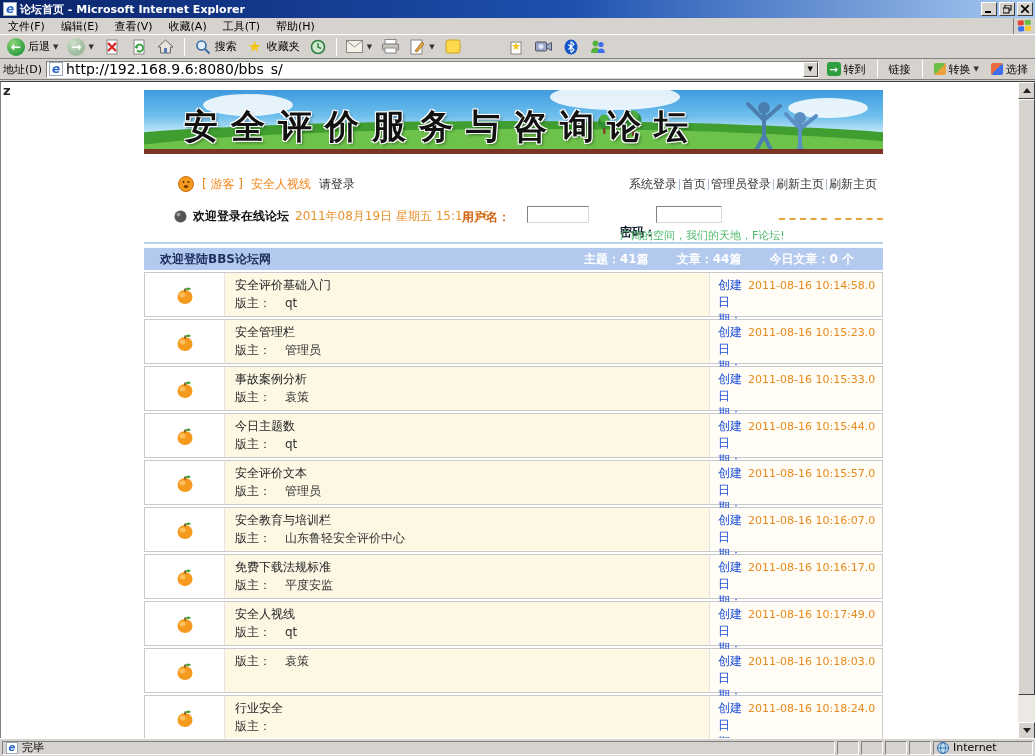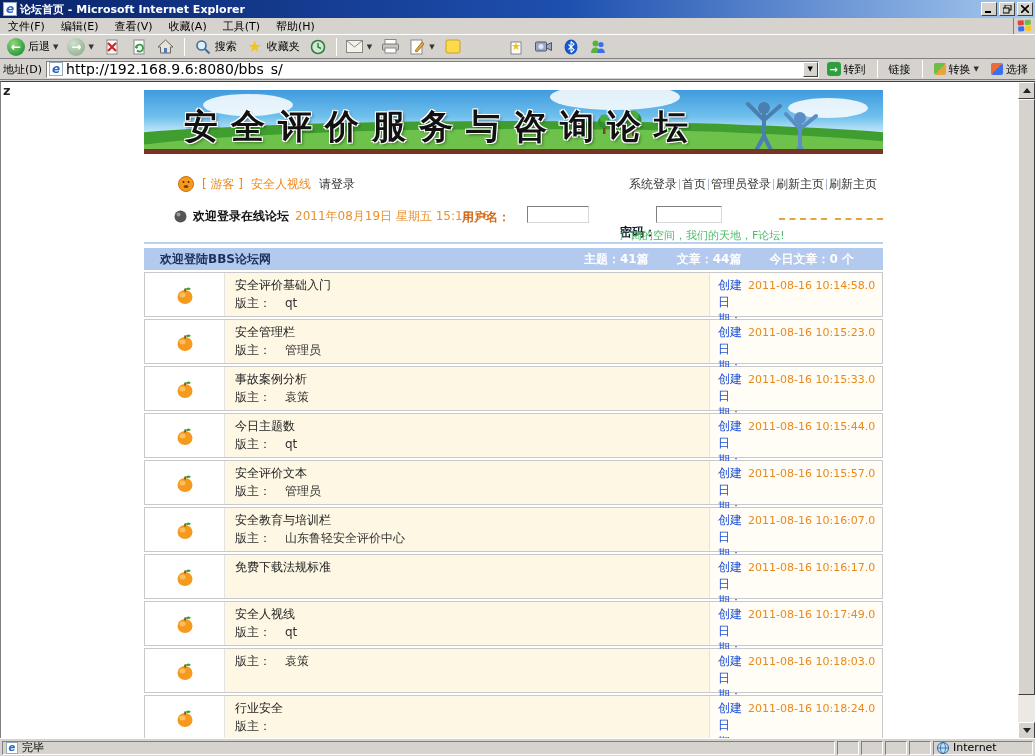--- a/index.html
+++ b/index.html
@@ -609,20 +609,23 @@
         <svg width="20" height="20">
           <ellipse cx="10" cy="12" rx="7.5" ry="7" fill="#f59a1f"></ellipse>
           <ellipse cx="7.5" cy="10" rx="3" ry="2.5" fill="#ffc96b" opacity="0.8"></ellipse>
           <rect x="9.3" y="3.5" width="1.6" height="3" fill="#6b4a1e"></rect>
           <path d="M10 4 Q14 1 16 4 Q13 6 10 4 Z" fill="#3f9e2f"></path>
         </svg>
       </span>
     </div>
     <div class="cell-main">
       <span class="f-title">免费下载法规标准</span>
+      <span class="f-modline">
+        <span>版主：</span><span class="f-mod">平度安监</span>
+      </span>
     </div>
     <div class="cell-meta">
       <span class="meta-line">
         <span class="lab">创建日期：</span>
         <span class="val">2011-08-16 10:16:17.0</span>
       </span>
       <span class="meta-line">
         <span class="lab">今日主题数：</span>
         <span class="val">3</span>
       </span>

